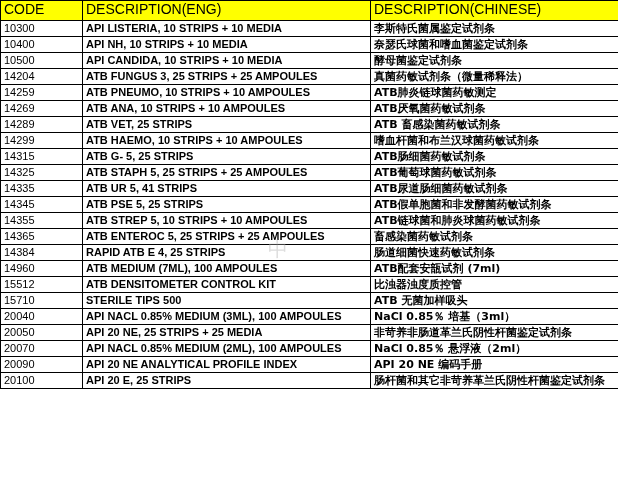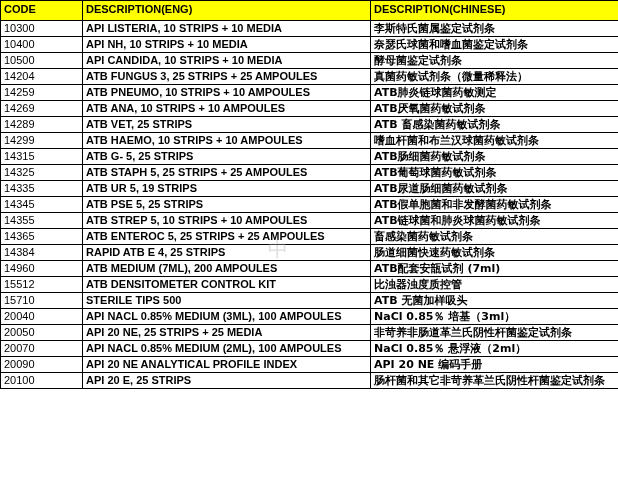--- a/index.html
+++ b/index.html
@@ -23,22 +23,22 @@
     border: 1px solid #000000;
     padding: 1px 3px;
     vertical-align: top;
     font-size: 11px;
     line-height: 13px;
     color: #000000;
     overflow: hidden;
   }
   table.product-table thead th {
     background: #ffff00;
-    font-weight: bold;
-    font-size: 11px;
+    font-weight: normal;
+    font-size: 14px;
     text-align: left;
     height: 17px;
     line-height: 15px;
   }
   col.col-code { width: 82px; }
   col.col-eng { width: 288px; }
   col.col-chi { width: 248px; }
 
   td.cell-code {
     padding-right: 5px;
@@ -129,21 +129,21 @@
         <td class="cell-eng">ATB G- 5, 25 STRIPS</td>
         <td class="cell-chi">ATB肠细菌药敏试剂条</td>
       </tr>
       <tr>
         <td class="cell-code">14325</td>
         <td class="cell-eng">ATB STAPH 5, 25 STRIPS + 25 AMPOULES</td>
         <td class="cell-chi">ATB葡萄球菌药敏试剂条</td>
       </tr>
       <tr>
         <td class="cell-code">14335</td>
-        <td class="cell-eng">ATB UR 5, 19 STRIPS</td>
+        <td class="cell-eng">ATB UR 5, 41 STRIPS</td>
         <td class="cell-chi">ATB尿道肠细菌药敏试剂条</td>
       </tr>
       <tr>
         <td class="cell-code">14345</td>
         <td class="cell-eng">ATB PSE 5, 25 STRIPS</td>
         <td class="cell-chi">ATB假单胞菌和非发酵菌药敏试剂条</td>
       </tr>
       <tr>
         <td class="cell-code">14355</td>
         <td class="cell-eng">ATB STREP 5, 10 STRIPS + 10 AMPOULES</td>
@@ -154,21 +154,21 @@
         <td class="cell-eng">ATB ENTEROC 5, 25 STRIPS + 25 AMPOULES</td>
         <td class="cell-chi">畜感染菌药敏试剂条</td>
       </tr>
       <tr>
         <td class="cell-code">14384</td>
         <td class="cell-eng">RAPID ATB E 4, 25 STRIPS</td>
         <td class="cell-chi">肠道细菌快速药敏试剂条</td>
       </tr>
       <tr>
         <td class="cell-code">14960</td>
-        <td class="cell-eng">ATB MEDIUM (7ML), 200 AMPOULES</td>
+        <td class="cell-eng">ATB MEDIUM (7ML), 100 AMPOULES</td>
         <td class="cell-chi">ATB配套安瓿试剂 (7ml)</td>
       </tr>
       <tr>
         <td class="cell-code">15512</td>
         <td class="cell-eng">ATB DENSITOMETER CONTROL KIT</td>
         <td class="cell-chi">比浊器浊度质控管</td>
       </tr>
       <tr>
         <td class="cell-code">15710</td>
         <td class="cell-eng">STERILE TIPS 500</td>

